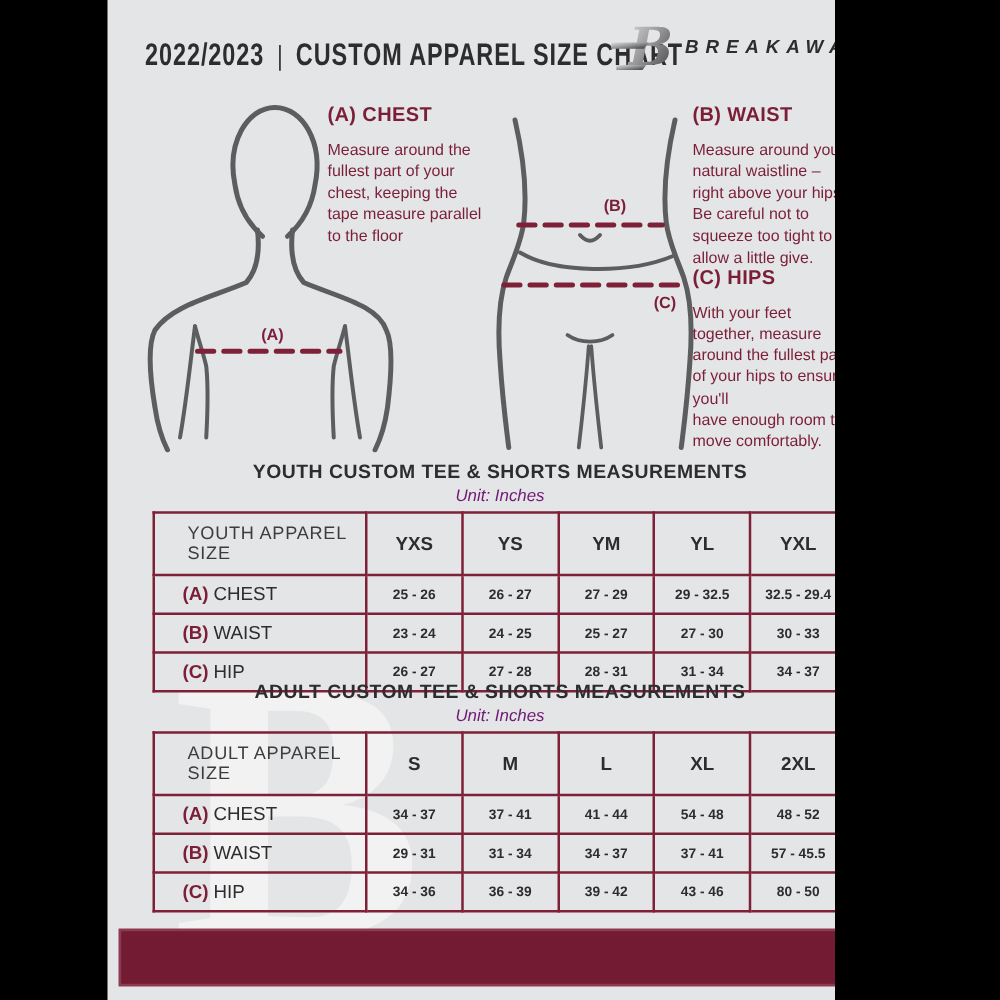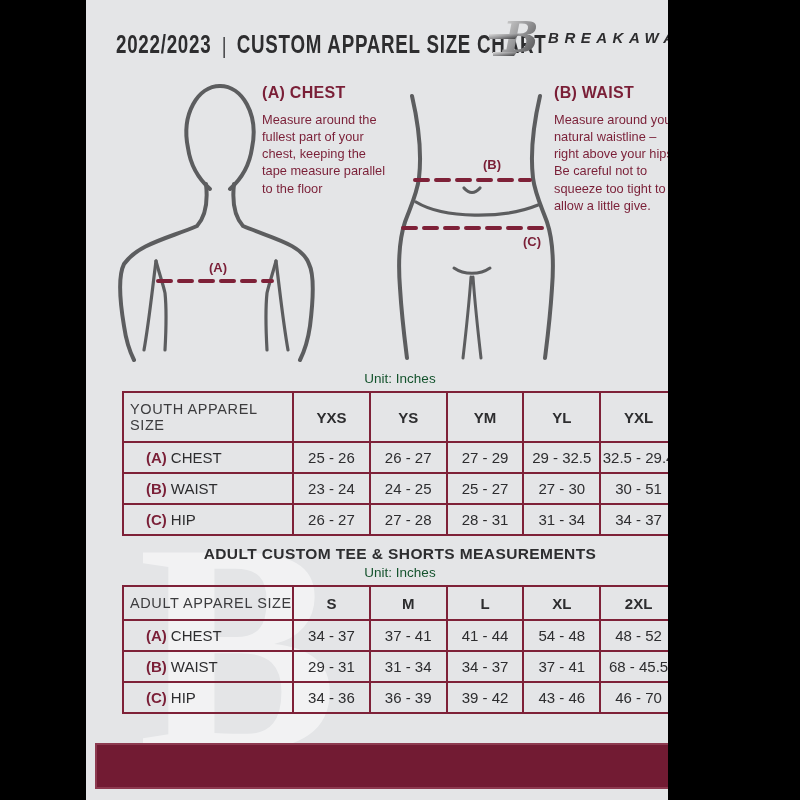--- a/index.html
+++ b/index.html
@@ -36,32 +36,32 @@
   .watermark { position:absolute; left:52px; top:498px; z-index:1;
                font-family:"Liberation Serif", serif; font-weight:bold; font-size:300px;
                line-height:1; color:rgba(255,255,255,0.5); }
 
   
   .sec { position:absolute; left:0; width:628px; z-index:2; }
   .sec-youth { top:369px; }
   .sec-adult { top:545px; }
   .sec h2 { margin:0; text-align:center; font-size:15.5px; font-weight:bold;
             color:#2d2d2f; letter-spacing:0.4px; }
-  .sec .unit { margin:2px 0 0 0; text-align:center; font-size:13.5px; 
-               color:#14532d; }
+  .sec .unit { margin:2px 0 0 0; text-align:center; font-size:13.5px; font-style:italic;
+               color:#701a75; }
   table.size-table { margin:5px auto 0 auto; width:556px; border-collapse:collapse;
                      table-layout:fixed; }
   table.size-table th, table.size-table td { border:2px solid #7e2138; }
   table.size-table col.c-label { width:170px; }
-  th.h-label { text-align:left; padding:8px 0 8px 6px; font-size:14.5px; font-weight:normal;
+  th.h-label { text-align:left; padding:8px 0 8px 26px; font-size:14.5px; font-weight:normal;
                color:#3c3c3e; letter-spacing:0.6px; }
   th.h-size { padding:0 0; font-size:15px; font-weight:bold; color:#2d2d2f; text-align:center; }
   td.r-label { text-align:left; padding:6px 0 6px 22px; font-size:15px; color:#2d2d2f; }
   td.r-label .mk { font-weight:bold; color:#7a1f37; margin-right:4px; }
-  td.val { padding:6px 0; font-size:15px; color:#2d2d2f; text-align:center; }
+  td.val { padding:6px 0; font-size:11px; color:#2d2d2f; text-align:center;font-weight:bold; }
 
   
   .footer-bar { position:absolute; left:9px; top:743px; width:603px; height:42px;
                 background:#721b33; border:2px solid #8d3a50; z-index:3; }
 </style>
 </head>
 <body>
 
 <div class="frame">
   <div class="page">
@@ -136,25 +136,36 @@
       </div>
       <div class="instr instr-b">
         <h3>(B) WAIST</h3>
         <p>Measure around your
 natural waistline –
 right above your hips.
 Be careful not to
 squeeze too tight to
 allow a little give.</p>
       </div>
+      <div class="instr instr-c">
+        <h3>(C) HIPS</h3>
+        <p>With your feet
+together, measure
+around the fullest part
+of your hips to ensure
+you'll
+have enough room to
+move comfortably.</p>
+      </div>
     </div>
 
     <div class="watermark">B</div>
 
     <div class="sec sec-youth">
+      <h2>YOUTH CUSTOM TEE &amp; SHORTS MEASUREMENTS</h2>
       <p class="unit">Unit: Inches</p>
       <table class="size-table">
         <colgroup>
             <col class="c-label">
             <col>
             <col>
             <col>
             <col>
             <col>
           </colgroup>
@@ -180,21 +191,21 @@
             <td class="val">32.5 - 29.4</td>
           </tr>
           <tr>
             <td class="r-label">
               <span class="mk">(B)</span><span>WAIST</span>
             </td>
             <td class="val">23 - 24</td>
             <td class="val">24 - 25</td>
             <td class="val">25 - 27</td>
             <td class="val">27 - 30</td>
-            <td class="val">30 - 51</td>
+            <td class="val">30 - 33</td>
           </tr>
           <tr>
             <td class="r-label">
               <span class="mk">(C)</span><span>HIP</span>
             </td>
             <td class="val">26 - 27</td>
             <td class="val">27 - 28</td>
             <td class="val">28 - 31</td>
             <td class="val">31 - 34</td>
             <td class="val">34 - 37</td>
@@ -237,31 +248,31 @@
             <td class="val">48 - 52</td>
           </tr>
           <tr>
             <td class="r-label">
               <span class="mk">(B)</span><span>WAIST</span>
             </td>
             <td class="val">29 - 31</td>
             <td class="val">31 - 34</td>
             <td class="val">34 - 37</td>
             <td class="val">37 - 41</td>
-            <td class="val">68 - 45.5</td>
+            <td class="val">57 - 45.5</td>
           </tr>
           <tr>
             <td class="r-label">
               <span class="mk">(C)</span><span>HIP</span>
             </td>
             <td class="val">34 - 36</td>
             <td class="val">36 - 39</td>
             <td class="val">39 - 42</td>
             <td class="val">43 - 46</td>
-            <td class="val">46 - 70</td>
+            <td class="val">80 - 50</td>
           </tr>
         </tbody>
       </table>
     </div>
 
     <div class="footer-bar"></div>
 
   </div>
 </div>
 

